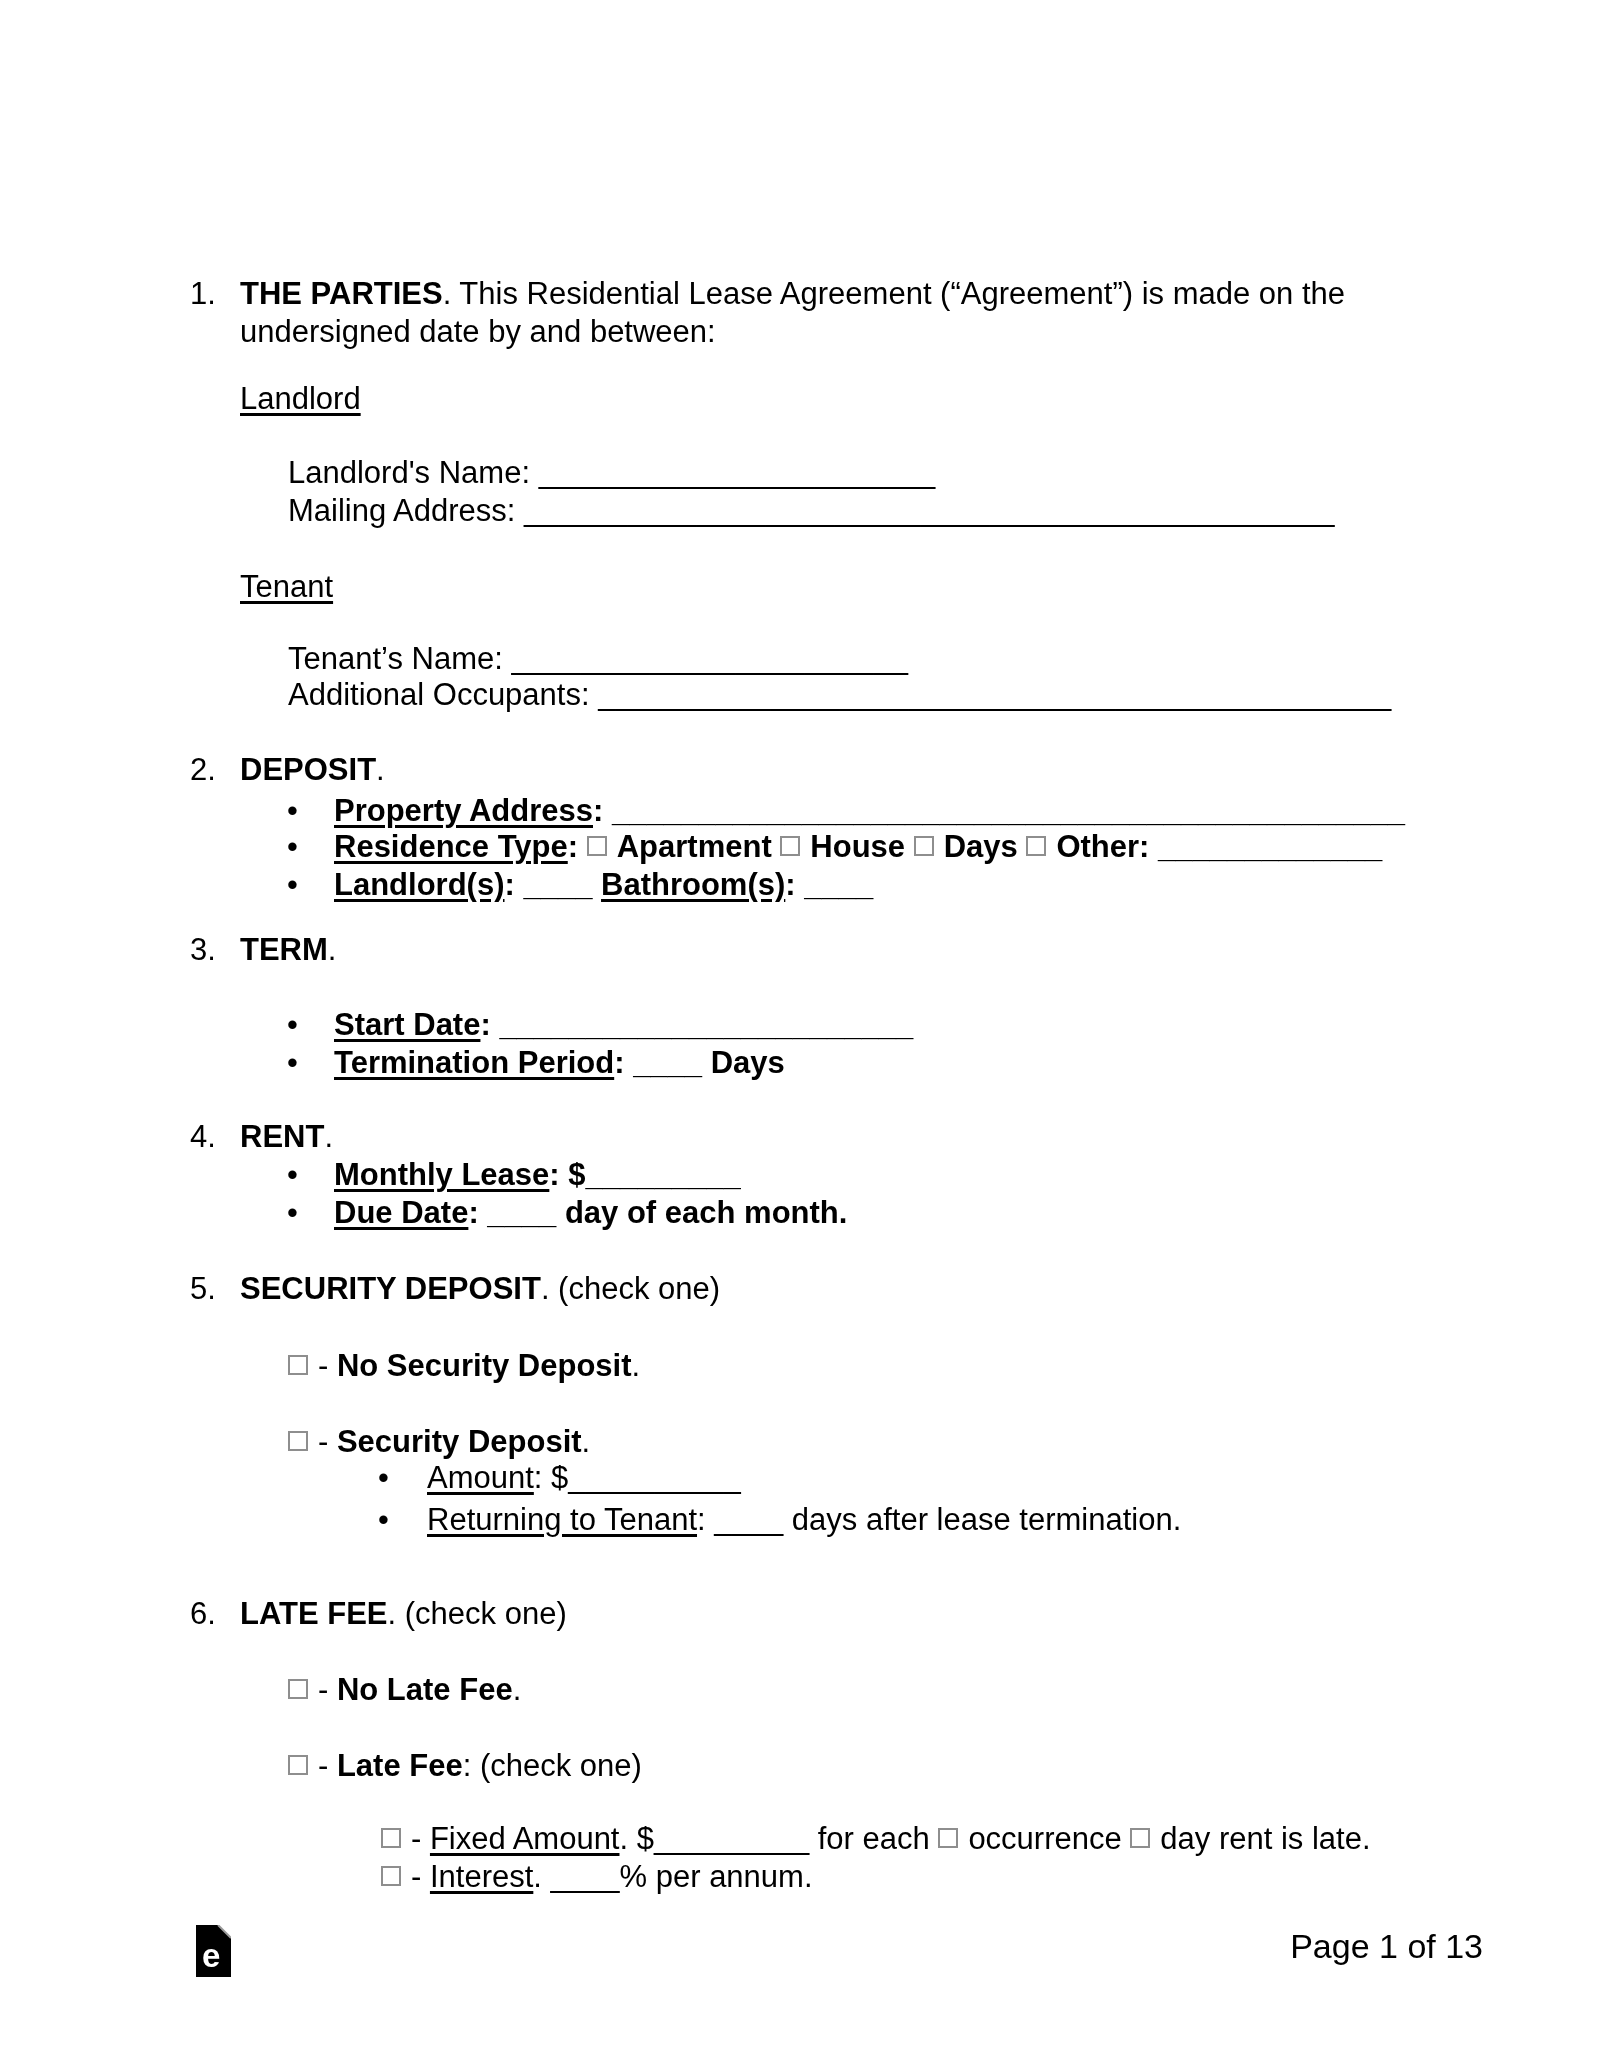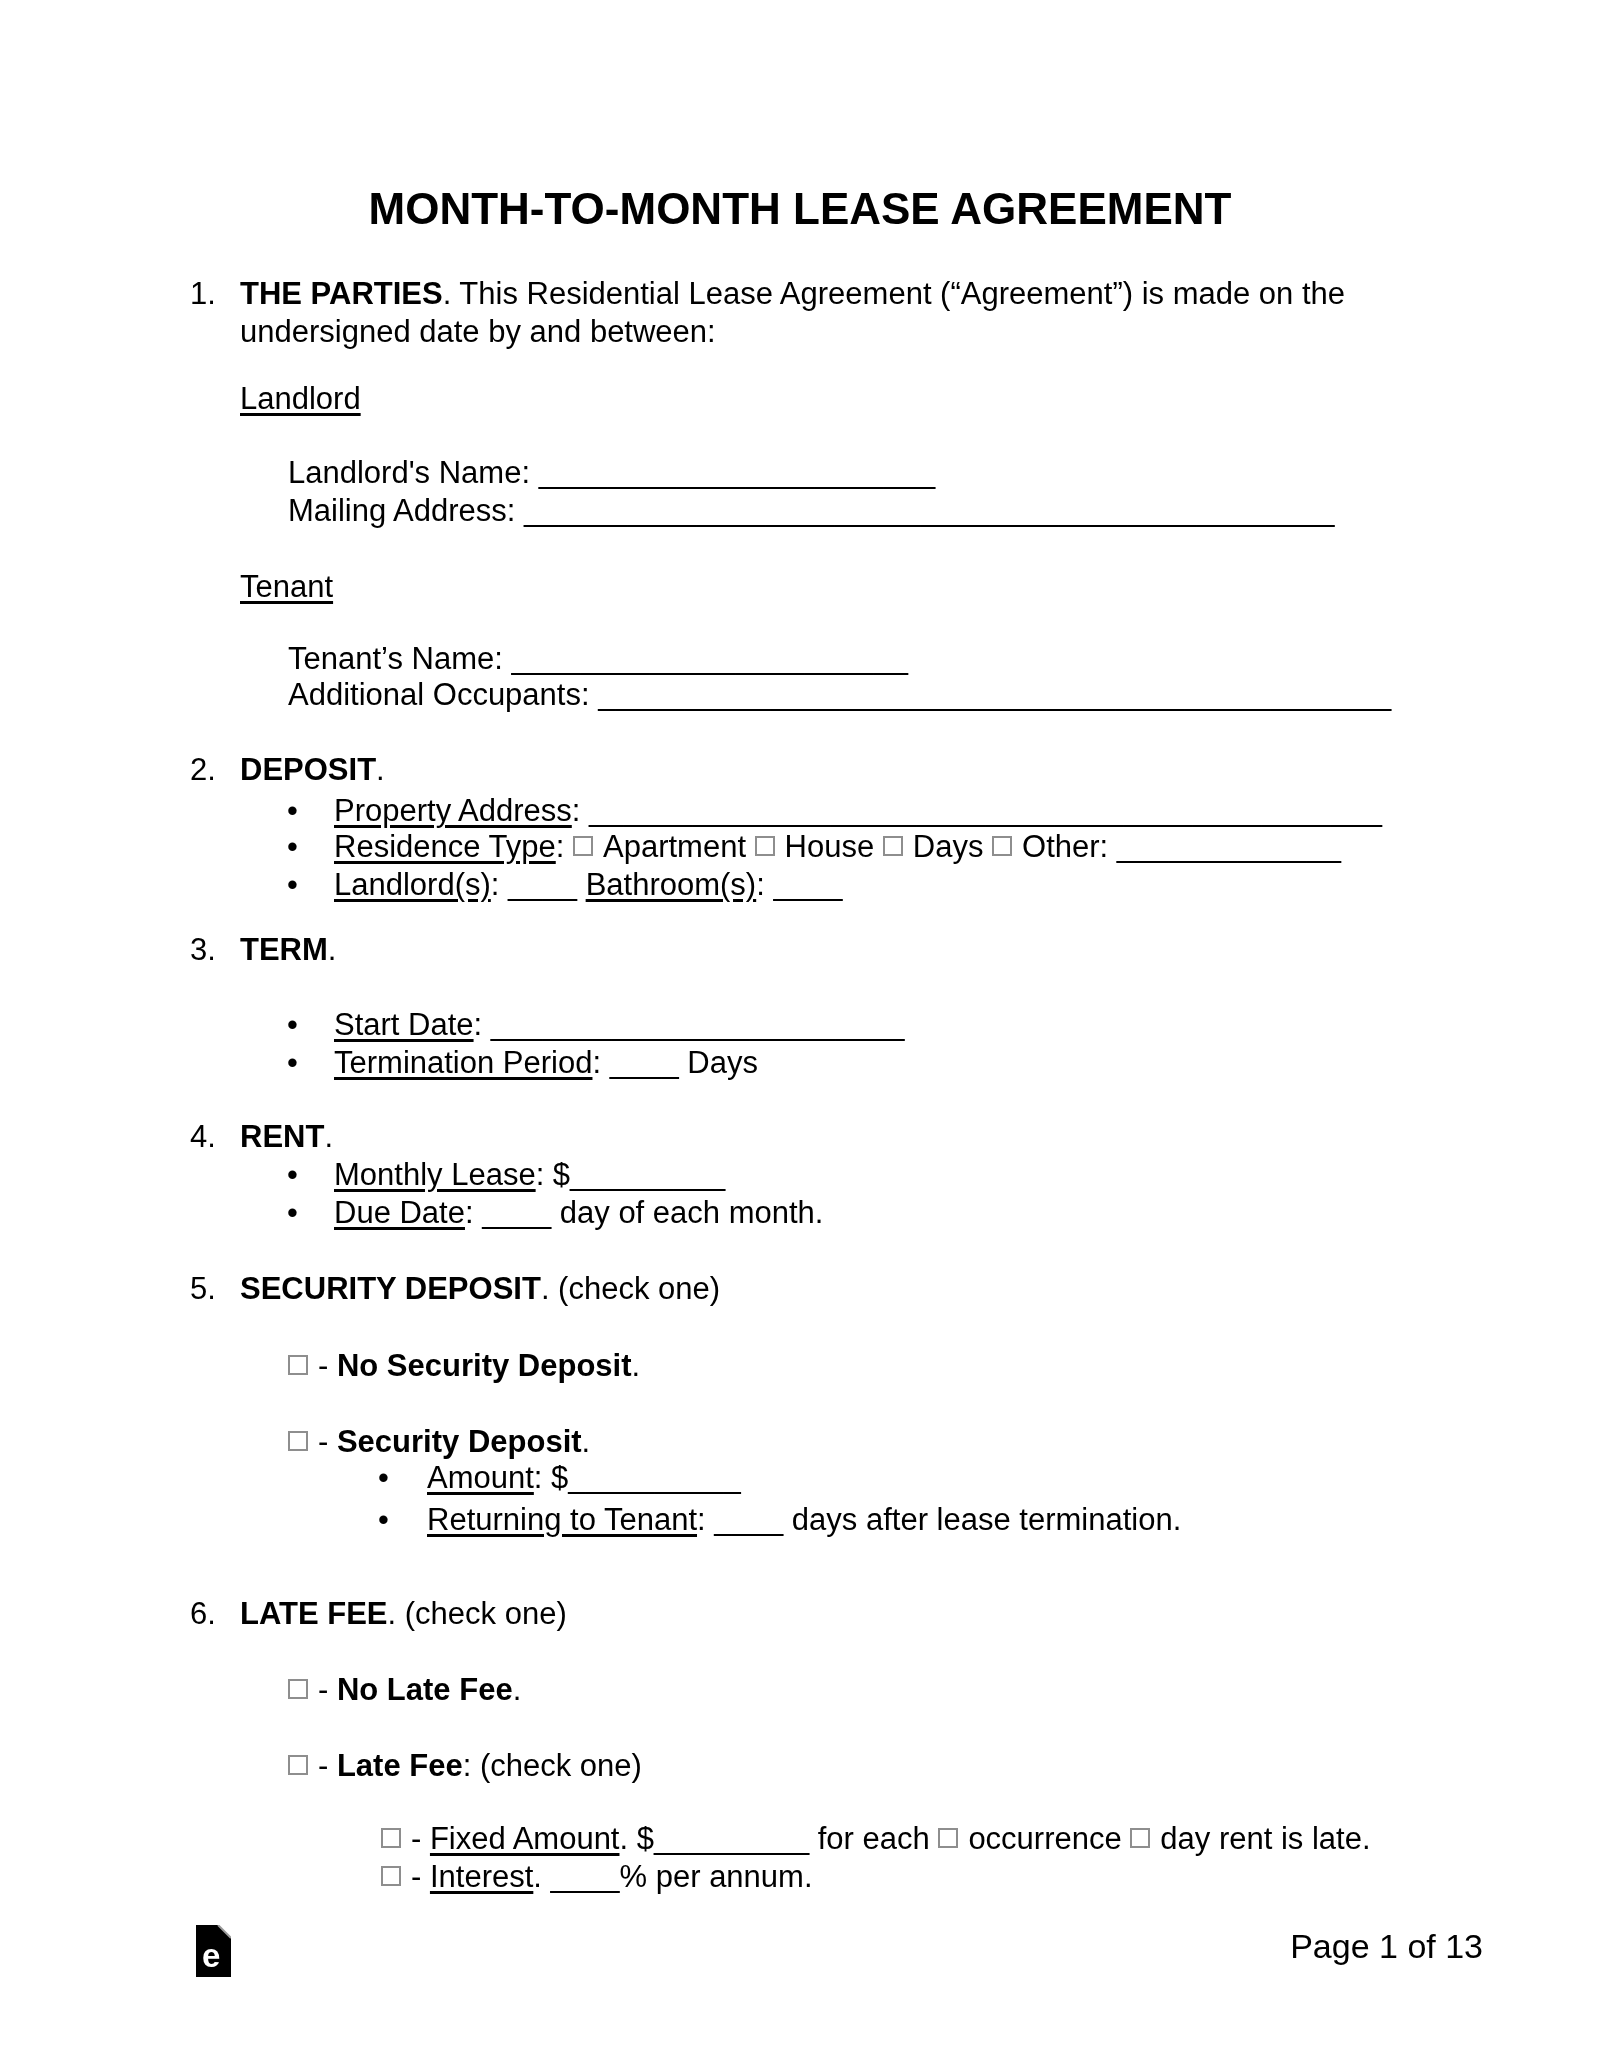--- a/index.html
+++ b/index.html
@@ -19,21 +19,21 @@
   }
   .line{
     position:absolute;left:0;right:0;
     font-size:31px;line-height:38px;
     white-space:nowrap;
   }
   .num{position:absolute;left:190px;}
   .txt{position:absolute;left:240px;}
   .txt.wrap{width:1152px;white-space:normal;}
   .t2{position:absolute;left:288px;text-align:right;}
-  .tb1{position:absolute;left:334px;}
+  .tb1{position:absolute;left:334px;font-weight:bold;}
   .tb2{position:absolute;left:427px;}
   .tcb1{position:absolute;left:288px;}
   .tcb2{position:absolute;left:381px;margin-top:35px;}
   .marker1{position:absolute;left:287px;}
   .marker2{position:absolute;left:378px;}
   .u{text-decoration:underline;text-decoration-thickness:2.5px;text-underline-offset:4px;}
   b{font-weight:bold;}
   .cb{
     display:inline-block;
     width:16px;height:16px;
@@ -46,21 +46,20 @@
     position:absolute;top:1927px;right:117px;
     font-size:34px;line-height:38px;
   }
   .footer-logo{position:absolute;left:196px;top:1925px;}
 </style>
 </head>
 <body>
 
 <main class="page">
 
-  <h1 class="title">MONTH-TO-MONTH LEASE AGREEMENT</h1>
 
   <div class="line" style="top:275px">
       <span class="num">1.</span>
       <span class="txt wrap"><b>THE PARTIES</b><span>. This Residential Lease Agreement (“Agreement”) is made on the undersigned date by and between:</span></span>
     </div>
 
   <div class="line" style="top:380px">
       <span class="txt u">Landlord</span>
     </div>
 

